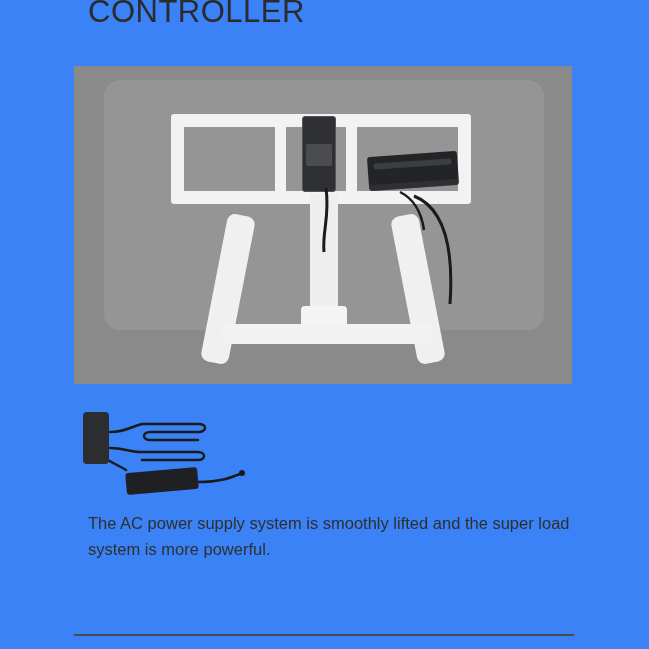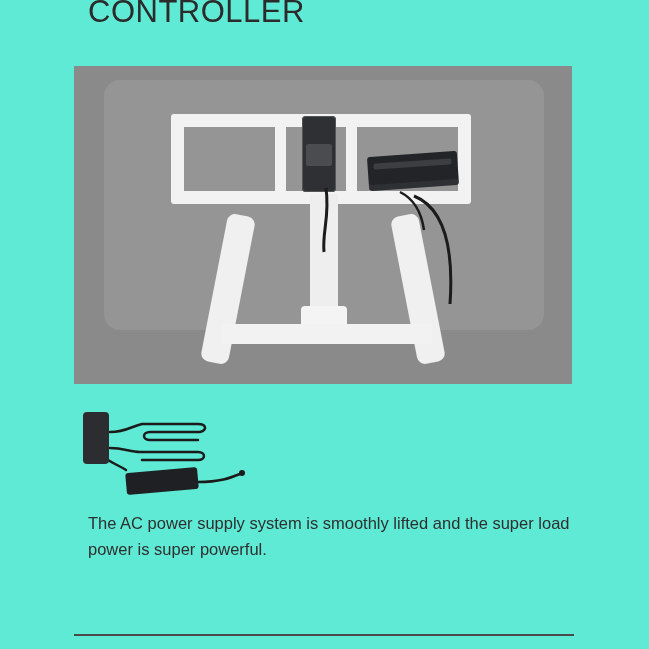--- a/index.html
+++ b/index.html
@@ -10,21 +10,21 @@
     width: 649px;
     height: 649px;
     background: #ffffff;
     font-family: "Liberation Sans", sans-serif;
     overflow: hidden;
   }
   .page {
     position: relative;
     width: 649px;
     height: 649px;
-    background: #5eead4;
+    background: #3b82f6;
   }
 
   
   .title {
     position: absolute;
     left: 88px;
     top: -8px;
     font-size: 31px;
     letter-spacing: 0.5px;
     color: #2b2b2b;
@@ -268,16 +268,16 @@
       <svg width="210" height="90" viewBox="0 0 210 90">
         <path d="M30 24 C46 24, 52 18, 62 16 L118 16 C126 16, 128 22, 120 24 L70 24 C62 24, 62 32, 70 32 L118 32" stroke="#1b1b1b" stroke-width="2.5" fill="none" stroke-linecap="round"></path>
         <path d="M30 40 C44 40, 50 44, 60 44 L118 44 C126 44, 126 52, 118 52 L62 52" stroke="#1b1b1b" stroke-width="2.5" fill="none" stroke-linecap="round"></path>
         <path d="M46 62 C40 58, 34 56, 28 52" stroke="#1b1b1b" stroke-width="2.5" fill="none" stroke-linecap="round"></path>
         <path d="M118 74 C140 74, 150 70, 160 66" stroke="#1b1b1b" stroke-width="2.5" fill="none" stroke-linecap="round"></path>
         <circle cx="162" cy="65" r="3" fill="#1b1b1b"></circle>
       </svg>
     </div>
   </div>
 
-  <div class="caption">The AC power supply system is smoothly lifted and the super load power is super powerful.</div>
+  <div class="caption">The AC power supply system is smoothly lifted and the super load system is more powerful.</div>
 
   <div class="bottom-rule"></div>
 </div>
 
 </body></html>

